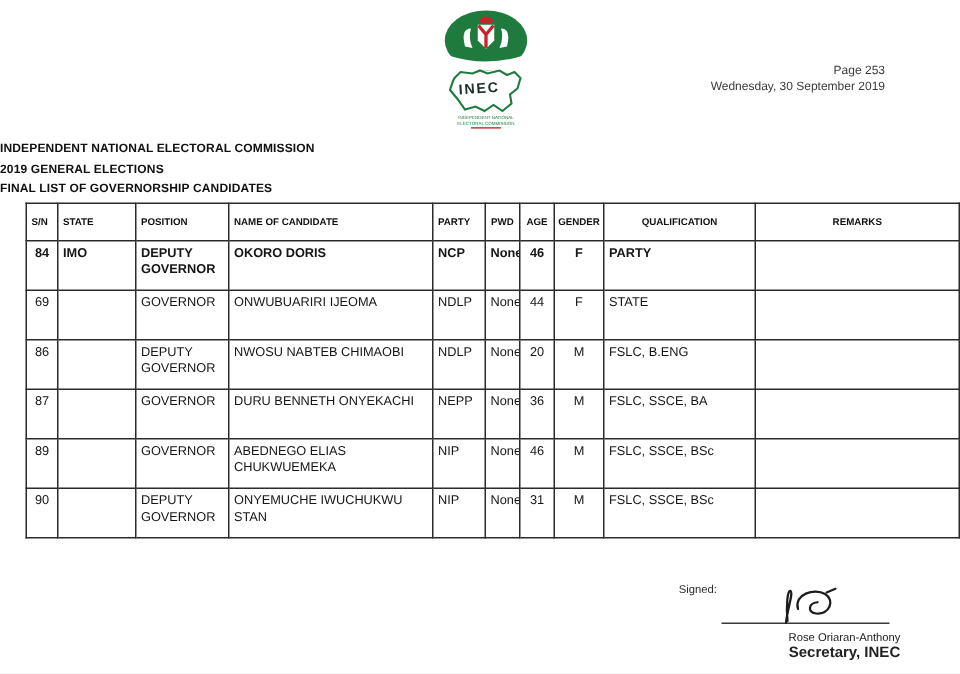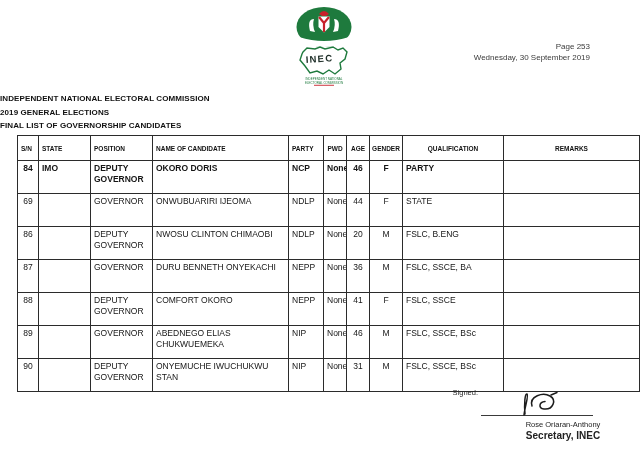--- a/index.html
+++ b/index.html
@@ -121,50 +121,38 @@
           <td class="c">None</td>
           <td class="c">44</td>
           <td class="c">F</td>
           <td>STATE</td>
           <td></td>
         </tr>
         <tr>
           <td class="c">86</td>
           <td></td>
           <td>DEPUTY GOVERNOR</td>
-          <td>NWOSU CLINTON CHIMAOBI</td>
+          <td>NWOSU NABTEB CHIMAOBI</td>
           <td>NDLP</td>
           <td class="c">None</td>
           <td class="c">20</td>
           <td class="c">M</td>
           <td>FSLC, B.ENG</td>
           <td></td>
         </tr>
         <tr>
           <td class="c">87</td>
           <td></td>
           <td>GOVERNOR</td>
           <td>DURU BENNETH ONYEKACHI</td>
           <td>NEPP</td>
           <td class="c">None</td>
           <td class="c">36</td>
           <td class="c">M</td>
           <td>FSLC, SSCE, BA</td>
-          <td></td>
-        </tr>
-        <tr>
-          <td class="c">88</td>
-          <td></td>
-          <td>DEPUTY GOVERNOR</td>
-          <td>COMFORT OKORO</td>
-          <td>NEPP</td>
-          <td class="c">None</td>
-          <td class="c">41</td>
-          <td class="c">F</td>
-          <td>FSLC, SSCE</td>
           <td></td>
         </tr>
         <tr>
           <td class="c">89</td>
           <td></td>
           <td>GOVERNOR</td>
           <td>ABEDNEGO ELIAS CHUKWUEMEKA</td>
           <td>NIP</td>
           <td class="c">None</td>
           <td class="c">46</td>

